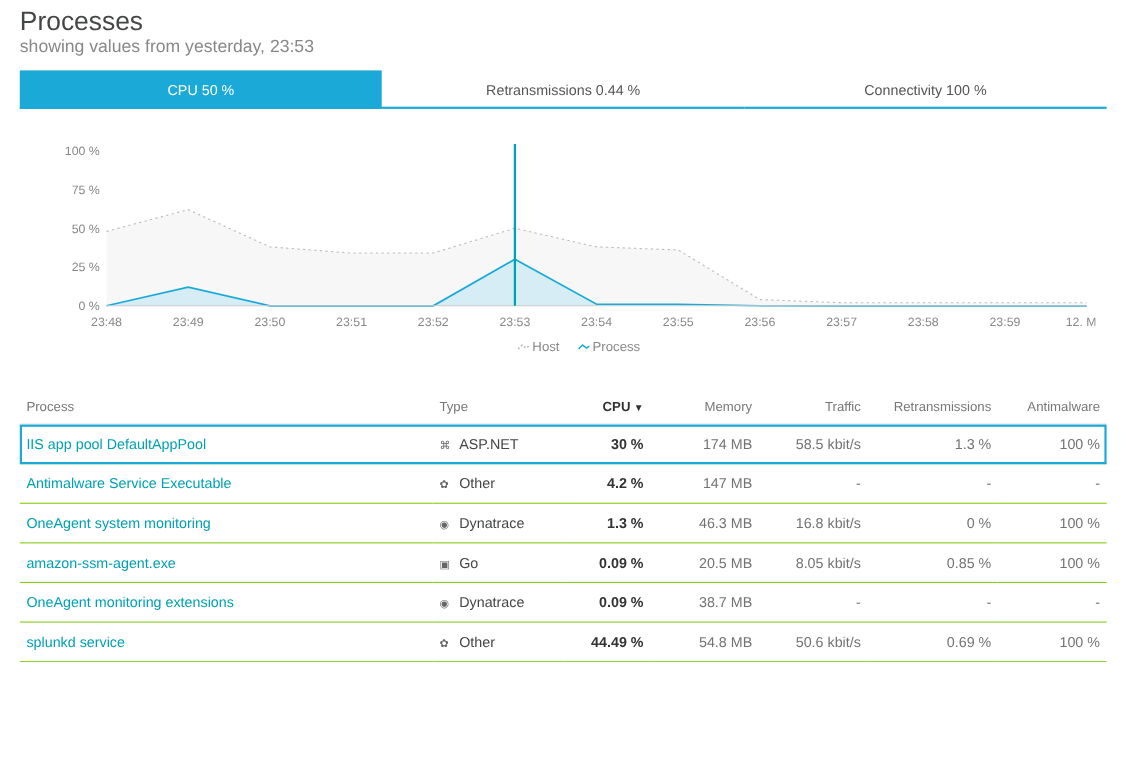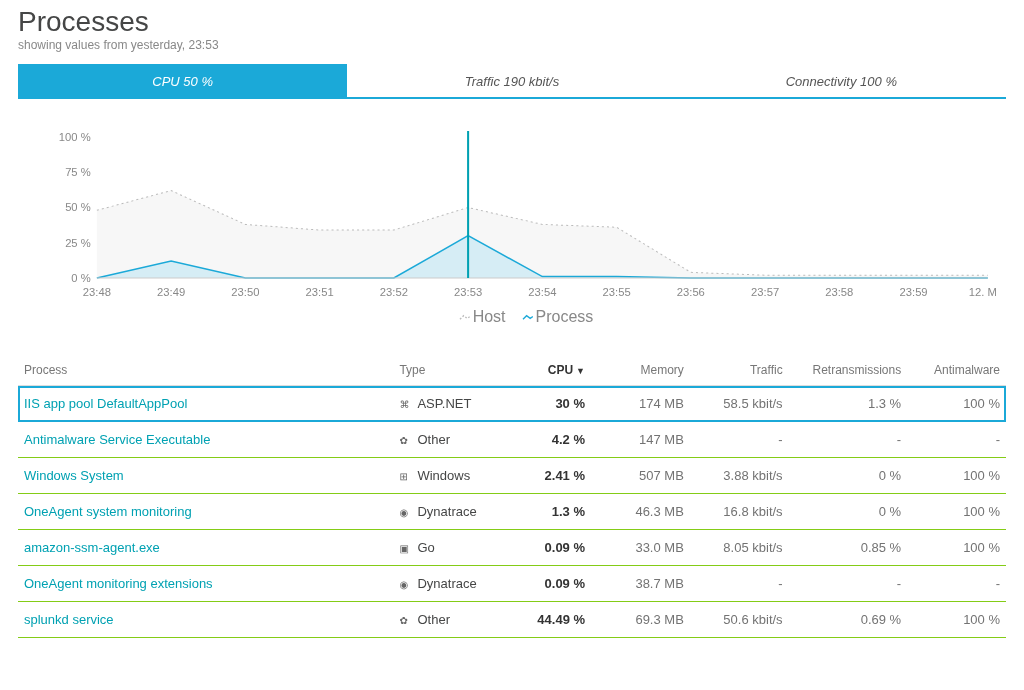--- a/index.html
+++ b/index.html
@@ -1,25 +1,25 @@
 <!DOCTYPE html>
 <html><head>
 <meta charset="utf-8">
 <style>
   * { box-sizing: border-box; margin: 0; padding: 0; }
   body { font-family: -apple-system, BlinkMacSystemFont, "Segoe UI", Arial, sans-serif; background: #fff; color: #454646; font-size: 13px; width: 1024px; }
   .page { padding: 6px 18px 0 18px; }
-  h1.title { font-size: 28px; font-weight: 300; color: #454646; }
-  .subtitle { font-size: 12px; color: #888; margin-bottom: 12px; }
-  .tabs { display: flex; gap: 0; border-bottom: none; margin-bottom: 20px; font-style: italic; }
+  h1.title { font-size: 24px; font-weight: 300; color: #454646; }
+  .subtitle { font-size: 16px; color: #888; margin-bottom: 12px; }
+  .tabs { display: flex; gap: 0; border-bottom: none; margin-bottom: 20px; }
   .tab { flex: 1; text-align: center; padding: 10px 0 8px; font-size: 13px; color: #555; border-bottom: 2px solid #1ba9d8; cursor: pointer; }
   .tab.active { background: #1ba9d8; color: #fff; border-bottom: 2px solid #1ba9d8; }
   .chart-wrap { padding: 10px 10px 6px 38px; position: relative; height: 210px; }
   .chart-svg { width: 100%; height: 175px; display: block; }
-  .legend { text-align: center; font-size: 16px; color: #888; padding: 4px 0 0; }
+  .legend { text-align: center; font-size: 12px; color: #888; padding: 4px 0 0; }
   .legend .sw { display: inline-block; width: 11px; height: 9px; vertical-align: middle; margin-right: 3px; }
   .legend-item { margin: 0 8px; }
   .table { width: 100%; border-collapse: collapse; margin-top: 26px; }
   .table th { text-align: left; font-weight: 400; color: #777; font-size: 12px; padding: 8px 6px; border-bottom: 1px solid #ddd; }
   .table th.num { text-align: right; }
   .table th.sorted { color: #333; font-weight: 700; }
   .table td { padding: 10px 6px; border-bottom: 1px solid #84cc16; font-size: 13px; }
   .table td.num { text-align: right; color: #737373; }
   .table td.num.bold { font-weight: 700; color: #333; }
   .process-link { color: #00a1b2; text-decoration: none; }
@@ -30,21 +30,21 @@
 </style>
 </head>
 <body>
 
 <div class="page">
   <h1 class="title">Processes</h1>
   <div class="subtitle">showing values from yesterday, 23:53</div>
 
   <div class="tabs" id="tabs">
       <div class="tab active">CPU 50 %</div>
-      <div class="tab">Traffic 190 kbit/s</div>
+      <div class="tab">Retransmissions 0.44 %</div>
       <div class="tab">Connectivity 100 %</div>
     </div>
 
   <div class="chart-wrap">
     <svg id="chart" class="chart-svg" viewBox="0 0 920 175" preserveAspectRatio="none">
         <text x="34" y="153" text-anchor="end" font-size="11" fill="#888">0 %</text>
         <text x="34" y="117.75" text-anchor="end" font-size="11" fill="#888">25 %</text>
         <text x="34" y="82.5" text-anchor="end" font-size="11" fill="#888">50 %</text>
         <text x="34" y="47.25" text-anchor="end" font-size="11" fill="#888">75 %</text>
         <text x="34" y="12" text-anchor="end" font-size="11" fill="#888">100 %</text>
@@ -100,59 +100,50 @@
         <tr>
           <td><a href="#" class="process-link">Antimalware Service Executable</a></td>
           <td><span class="type-icon">✿</span><span>Other</span></td>
           <td class="num bold">4.2 %</td>
           <td class="num">147 MB</td>
           <td class="num">-</td>
           <td class="num">-</td>
           <td class="num">-</td>
         </tr>
         <tr>
-          <td><a href="#" class="process-link">Windows System</a></td>
-          <td><span class="type-icon">⊞</span><span>Windows</span></td>
-          <td class="num bold">2.41 %</td>
-          <td class="num">507 MB</td>
-          <td class="num">3.88 kbit/s</td>
-          <td class="num">0 %</td>
-          <td class="num">100 %</td>
-        </tr>
-        <tr>
           <td><a href="#" class="process-link">OneAgent system monitoring</a></td>
           <td><span class="type-icon">◉</span><span>Dynatrace</span></td>
           <td class="num bold">1.3 %</td>
           <td class="num">46.3 MB</td>
           <td class="num">16.8 kbit/s</td>
           <td class="num">0 %</td>
           <td class="num">100 %</td>
         </tr>
         <tr>
           <td><a href="#" class="process-link">amazon-ssm-agent.exe</a></td>
           <td><span class="type-icon">▣</span><span>Go</span></td>
           <td class="num bold">0.09 %</td>
-          <td class="num">33.0 MB</td>
+          <td class="num">20.5 MB</td>
           <td class="num">8.05 kbit/s</td>
           <td class="num">0.85 %</td>
           <td class="num">100 %</td>
         </tr>
         <tr>
           <td><a href="#" class="process-link">OneAgent monitoring extensions</a></td>
           <td><span class="type-icon">◉</span><span>Dynatrace</span></td>
           <td class="num bold">0.09 %</td>
           <td class="num">38.7 MB</td>
           <td class="num">-</td>
           <td class="num">-</td>
           <td class="num">-</td>
         </tr>
         <tr>
           <td><a href="#" class="process-link">splunkd service</a></td>
           <td><span class="type-icon">✿</span><span>Other</span></td>
           <td class="num bold">44.49 %</td>
-          <td class="num">69.3 MB</td>
+          <td class="num">54.8 MB</td>
           <td class="num">50.6 kbit/s</td>
           <td class="num">0.69 %</td>
           <td class="num">100 %</td>
         </tr>
       </tbody>
   </table>
 </div>
 
 </body></html>

